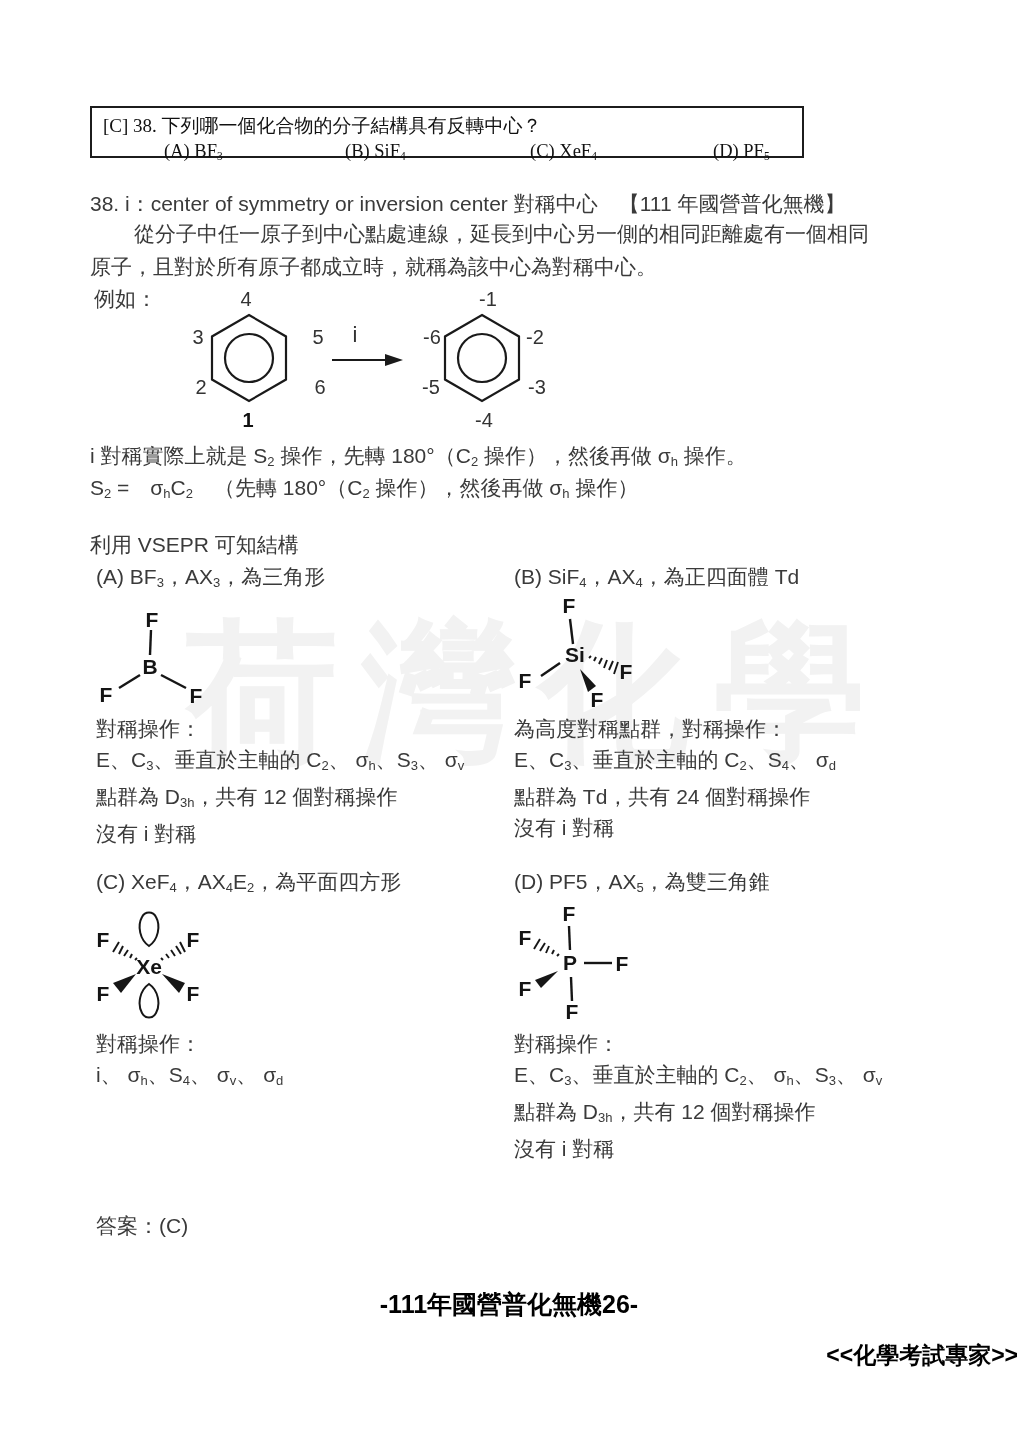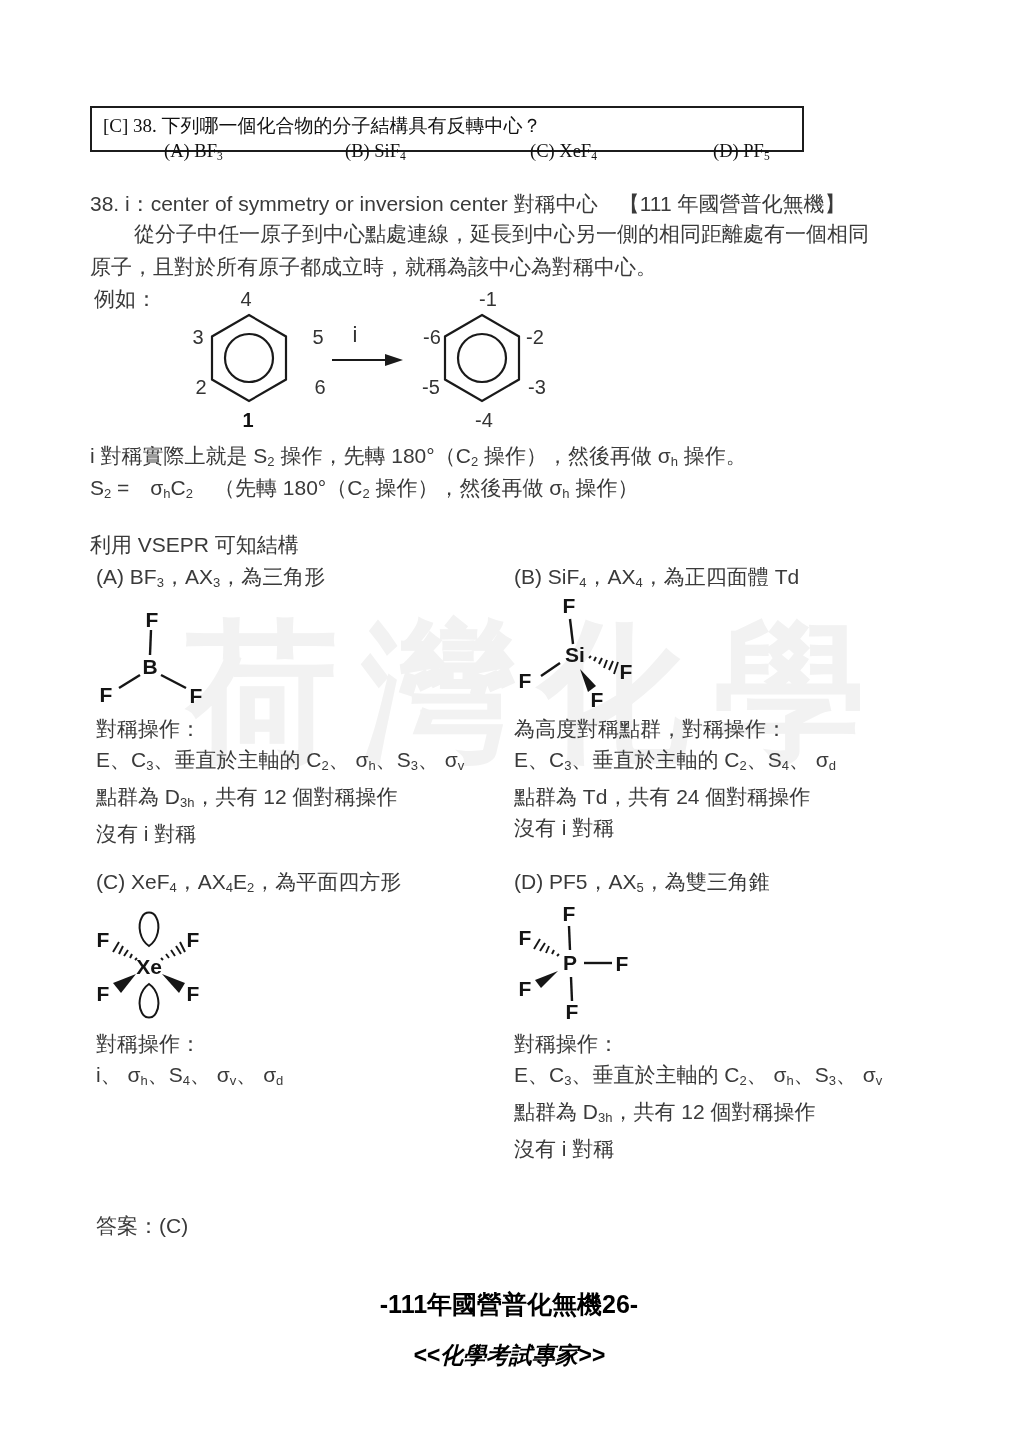--- a/index.html
+++ b/index.html
@@ -10,32 +10,32 @@
     color:#3a3a3a;
   }
   .abs{position:absolute;}
   .watermark{
     position:absolute; left:186px; top:592px;
     font-size:152px; font-weight:700; letter-spacing:24px;
     color:#f2f2f2; white-space:nowrap; z-index:0; user-select:none;
   }
   .content{position:relative; z-index:1;}
   .qbox{
-    position:absolute; left:90px; top:106px; width:714px; height:46px;
+    position:absolute; left:90px; top:106px; width:714px; height:52px;
     border:2px solid #1c1c1c; background:#fff; box-sizing:border-box;
     font-family:"Liberation Serif","DejaVu Serif",serif; color:#111;padding-left:32px;
   }
   .qline{position:absolute; left:11px; top:5px; font-size:19px; white-space:nowrap;}
   .qopt{position:absolute; top:33px; font-size:18.5px; white-space:nowrap;}
   .bodyline{font-size:21px; line-height:31px; white-space:nowrap;}
   .defblock{font-size:21px; line-height:31px;}
   .ind{text-indent:2.1em;font-family:Liberation Mono, monospace;}
   sub{font-size:0.62em; vertical-align:-0.22em;}
-  .footer1{position:absolute; left:0; top:1340px; width:100%; text-align:center;
-    font-size:23px; font-weight:700; color:#000;font-style:italic;}
+  .footer1{position:absolute; left:0; top:1340px; width:100%; text-align:right;
+    font-size:23px; font-weight:700; color:#000;}
   .footer2{position:absolute; left:0; top:1288px; width:100%; text-align:center;
     font-size:25px; font-weight:700; color:#000;}
   svg text{fill:#141414; font-family:"Liberation Sans","DejaVu Sans",sans-serif;}
   .atom{font-size:21px; font-weight:600;}
   .numlab{font-size:20px; fill:#333;}
 </style>
 </head>
 <body>
 
 <div class="page">

